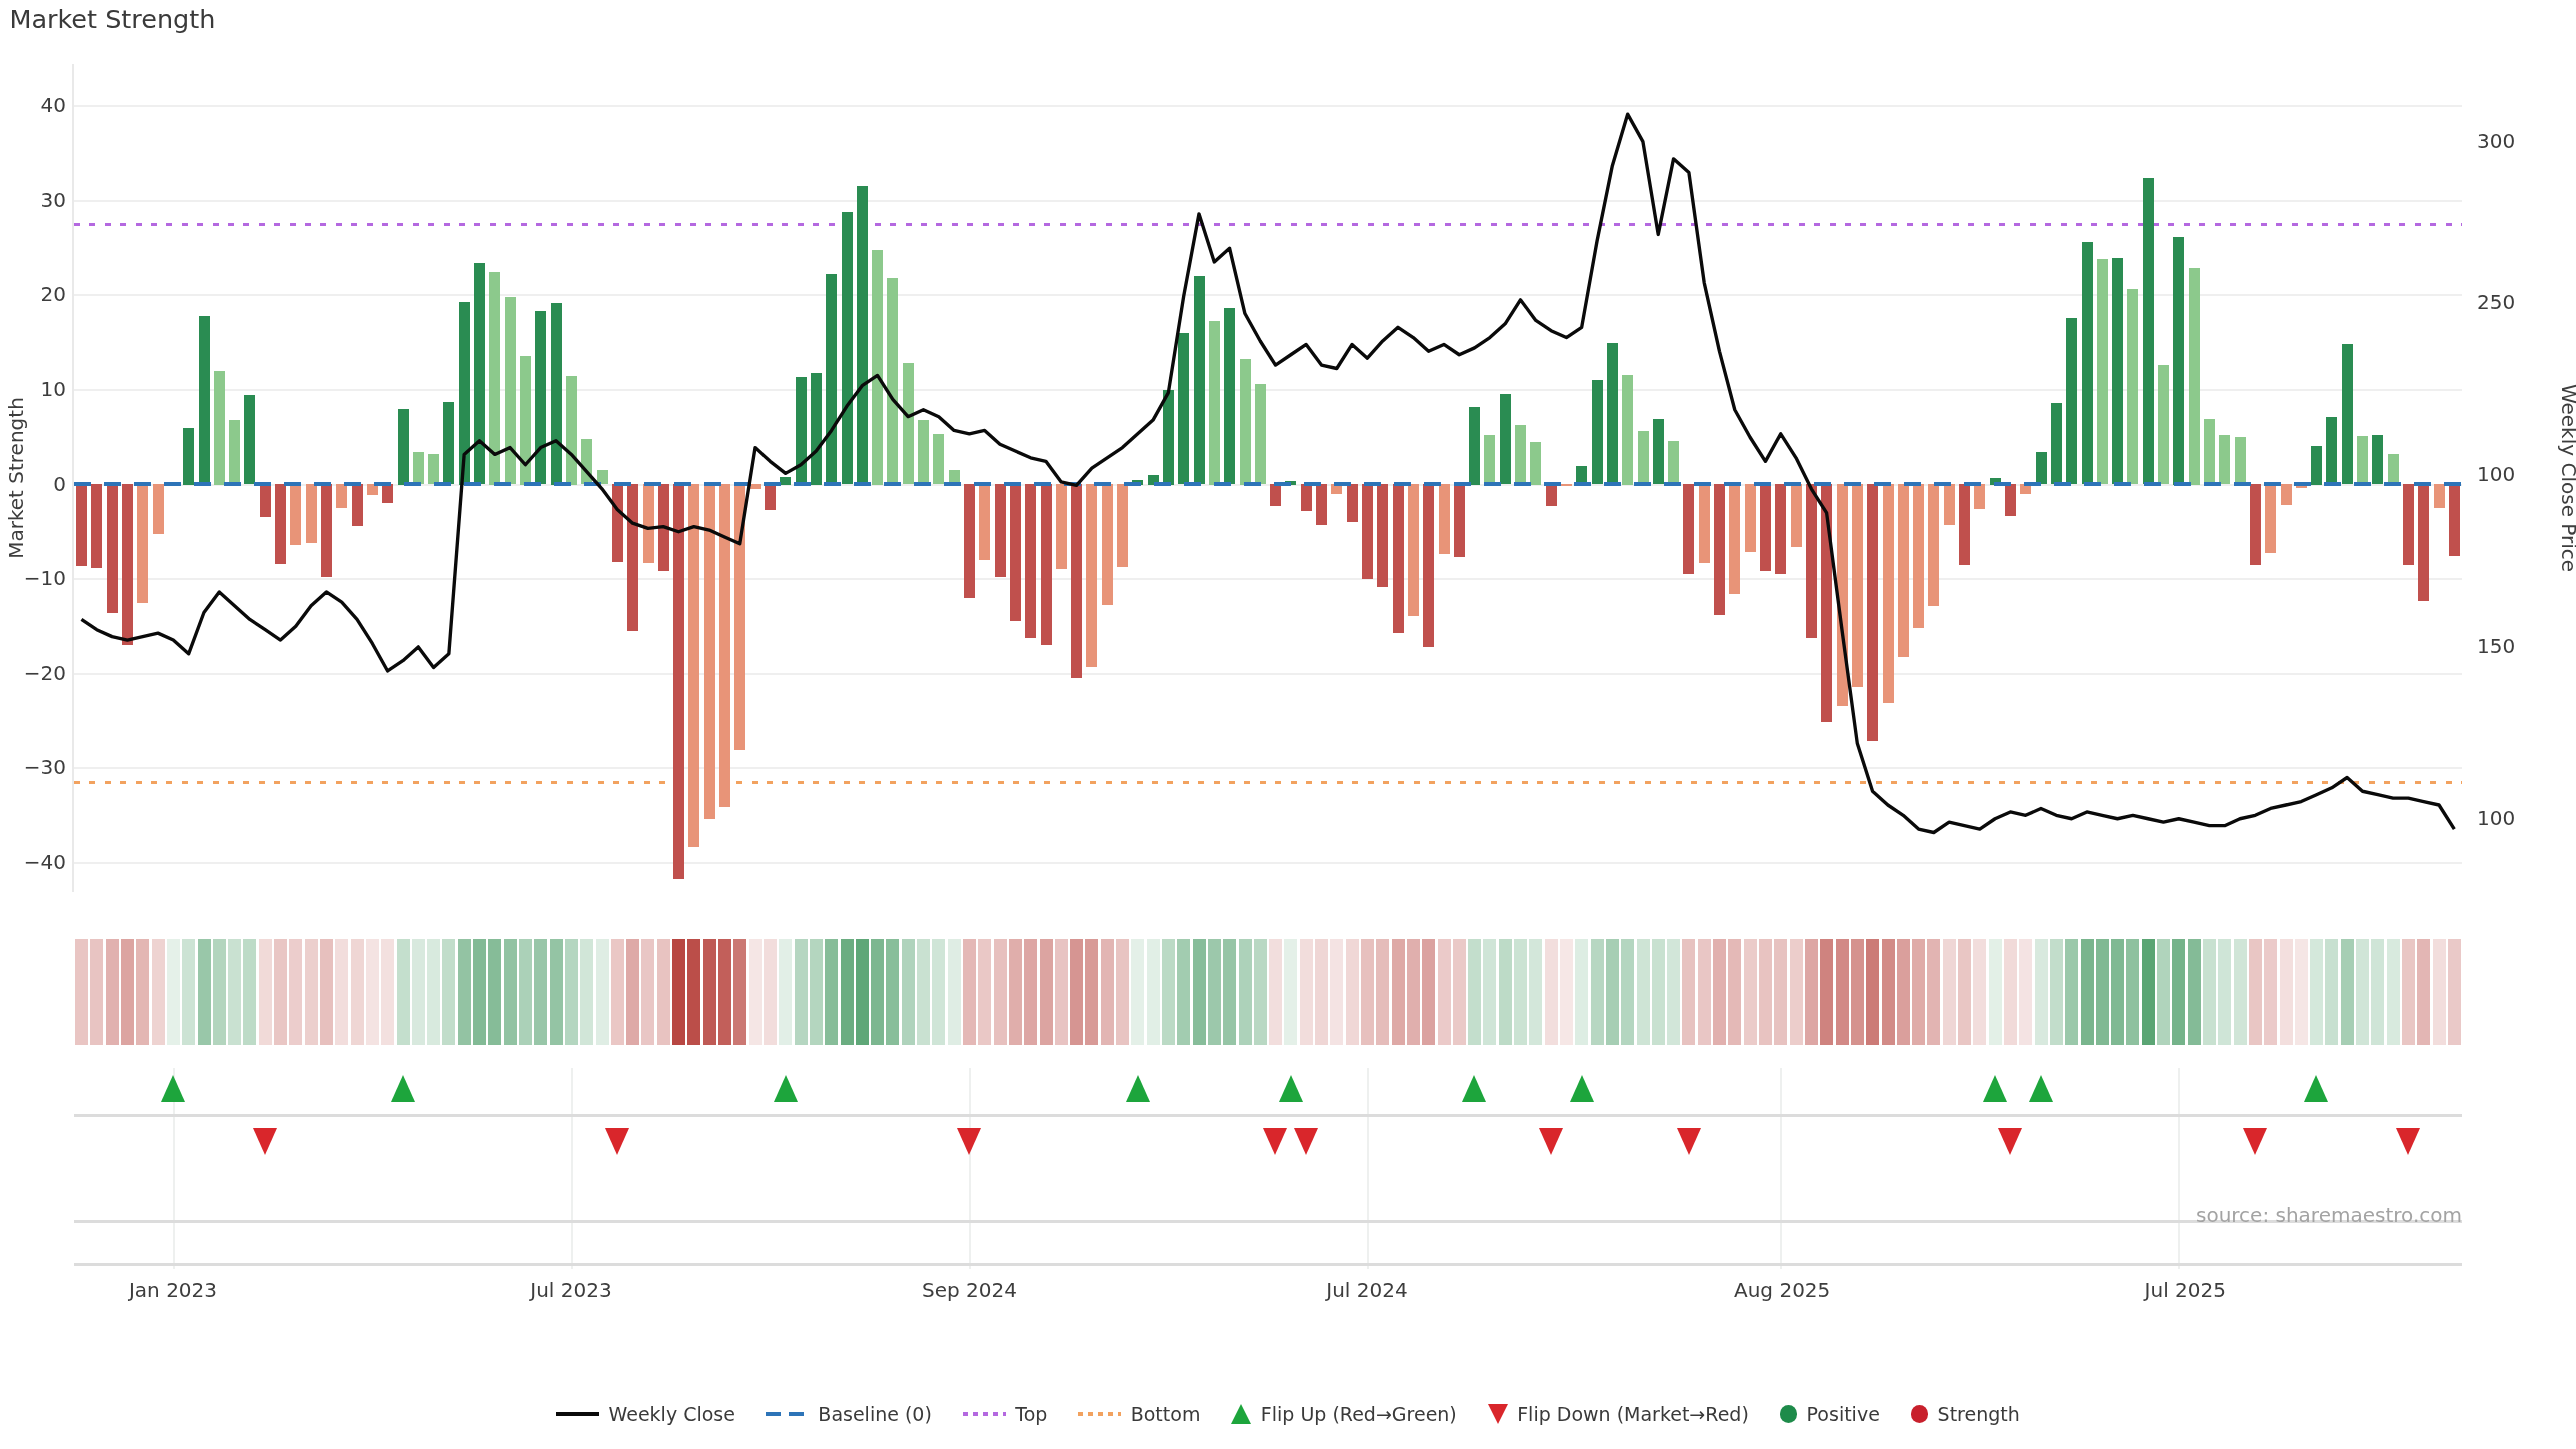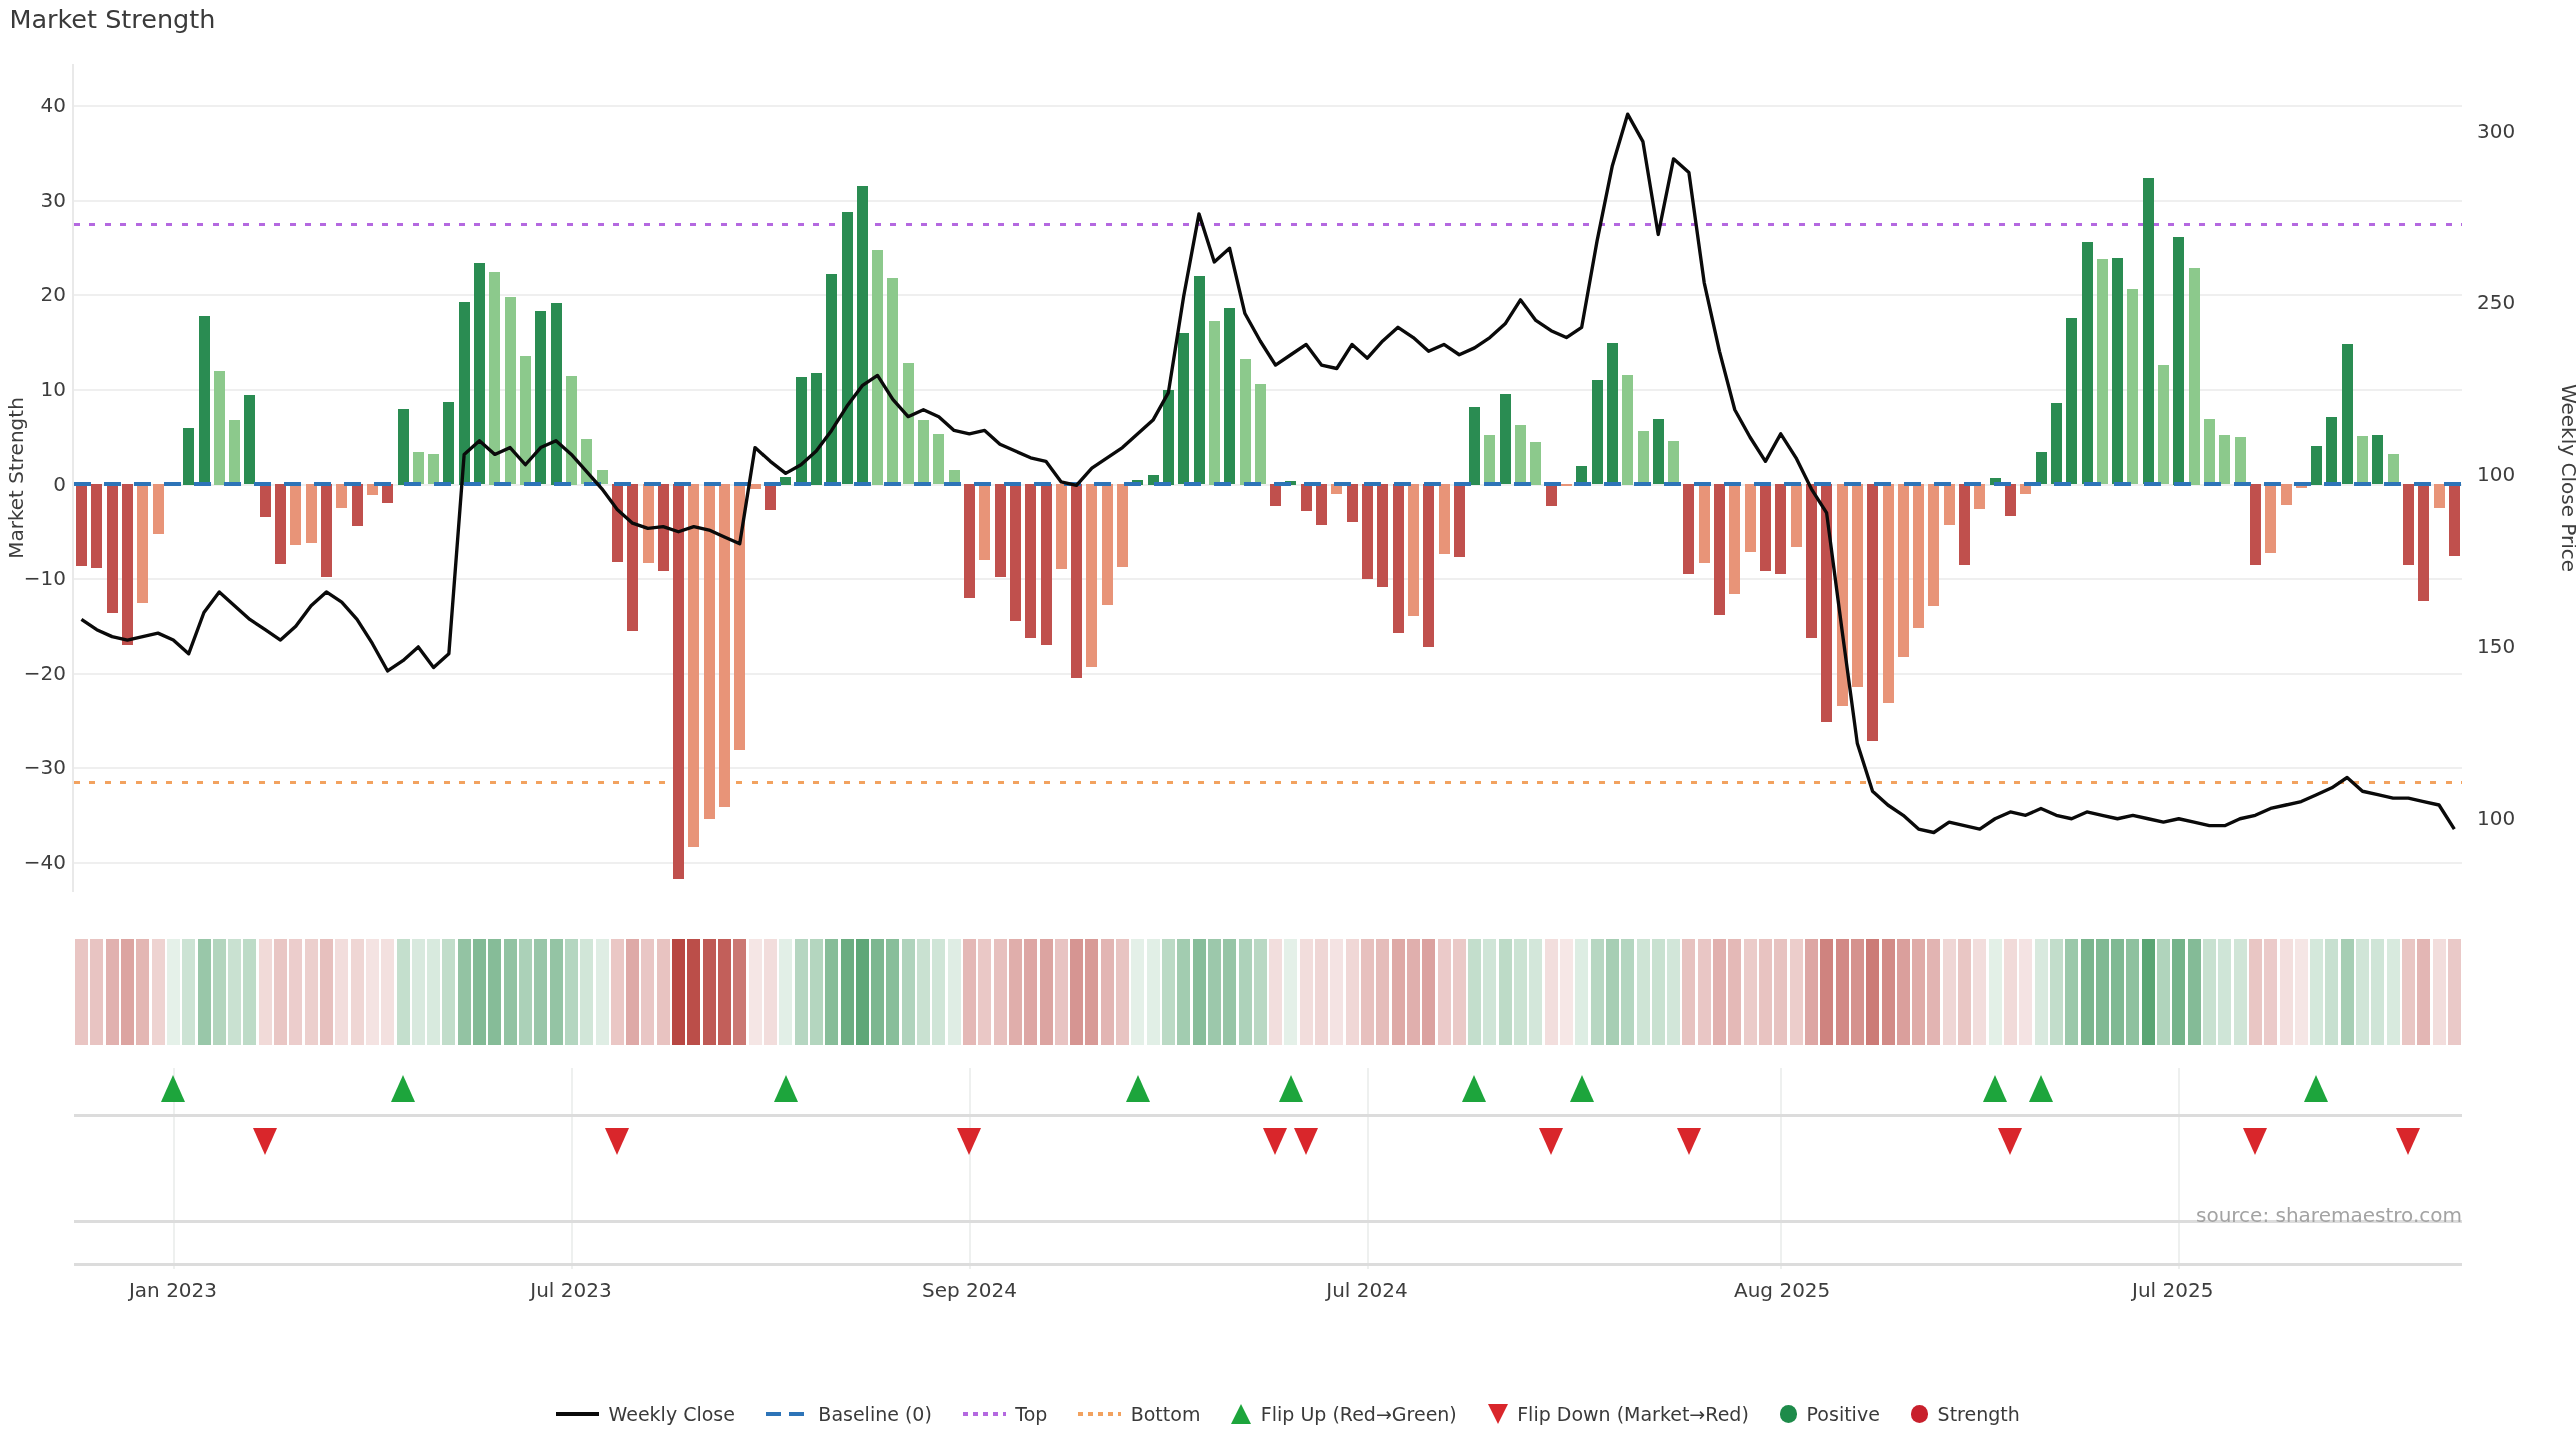--- a/index.html
+++ b/index.html
@@ -400,31 +400,31 @@
   <div id="axis-layer">
       <div class="tick-label" style="right: 2510px; top: 93px; text-align: right;">40</div>
       <div class="tick-label" style="right: 2510px; top: 188px; text-align: right;">30</div>
       <div class="tick-label" style="right: 2510px; top: 282px; text-align: right;">20</div>
       <div class="tick-label" style="right: 2510px; top: 377px; text-align: right;">10</div>
       <div class="tick-label" style="right: 2510px; top: 472px; text-align: right;">0</div>
       <div class="tick-label" style="right: 2510px; top: 566px; text-align: right;">−10</div>
       <div class="tick-label" style="right: 2510px; top: 661px; text-align: right;">−20</div>
       <div class="tick-label" style="right: 2510px; top: 755px; text-align: right;">−30</div>
       <div class="tick-label" style="right: 2510px; top: 850px; text-align: right;">−40</div>
-      <div class="tick-label" style="left: 2477px; top: 119px;">300</div>
+      <div class="tick-label" style="left: 2477px; top: 129px;">300</div>
       <div class="tick-label" style="left: 2477px; top: 290px;">250</div>
       <div class="tick-label" style="left: 2477px; top: 462px;">100</div>
       <div class="tick-label" style="left: 2477px; top: 634px;">150</div>
       <div class="tick-label" style="left: 2477px; top: 806px;">100</div>
       <div class="tick-label" style="left: 126px; top: 1278px; width: 94px; text-align: center;">Jan 2023</div>
       <div class="tick-label" style="left: 524px; top: 1278px; width: 94px; text-align: center;">Jul 2023</div>
       <div class="tick-label" style="left: 922px; top: 1278px; width: 94px; text-align: center;">Sep 2024</div>
       <div class="tick-label" style="left: 1320px; top: 1278px; width: 94px; text-align: center;">Jul 2024</div>
       <div class="tick-label" style="left: 1734px; top: 1278px; width: 94px; text-align: center;">Aug 2025</div>
-      <div class="tick-label" style="left: 2132px; top: 1278px; width: 94px; text-align: left;">Jul 2025</div>
+      <div class="tick-label" style="left: 2132px; top: 1278px; width: 94px; text-align: right;">Jul 2025</div>
     </div>
   <div class="axis-title" id="left-axis-title" style="left: 4px; top: 478px; transform-origin: 0px 0px; transform: rotate(-90deg) translateX(-50%);">Market Strength</div>
   <div class="axis-title" id="right-axis-title" style="left: 2557px; top: 478px; transform-origin: 0px 0px; transform: rotate(90deg) translateX(-50%) translateY(-100%);">Weekly Close Price</div>
   <div id="source-note" style="right: 114px; top: 1203px;">source: sharemaestro.com</div>
   <div id="legend" style="top: 1403px;">
       <div class="legend-item">
         <span class="lg-line" style="background: rgb(10, 10, 10);"></span>
         <span>Weekly Close</span>
       </div>
       <div class="legend-item">

